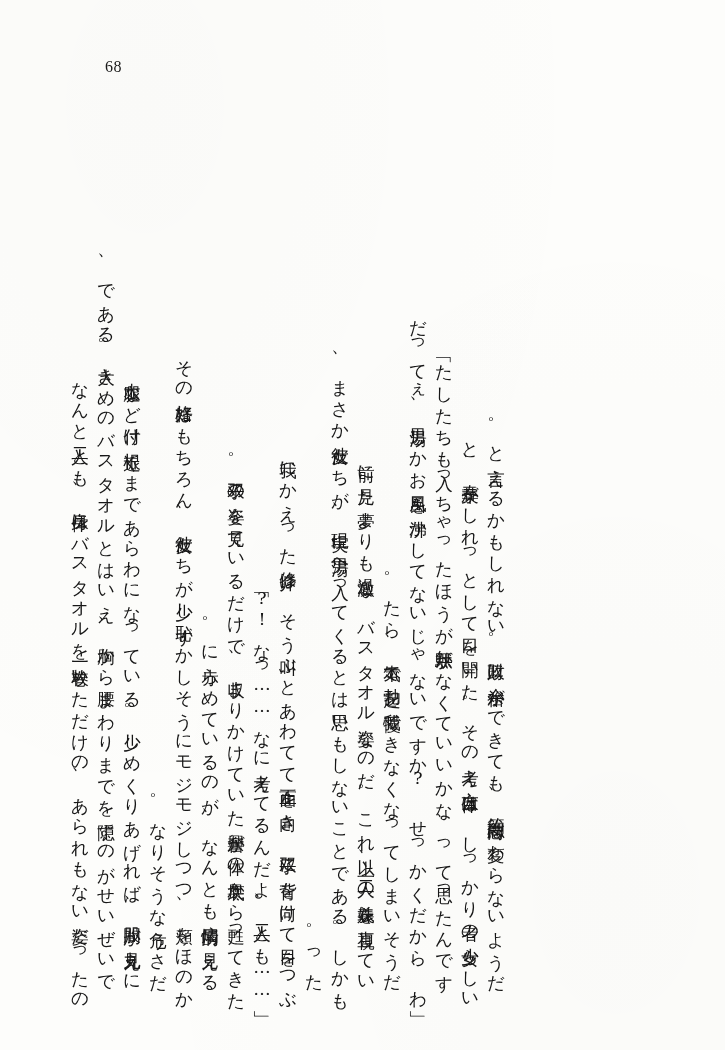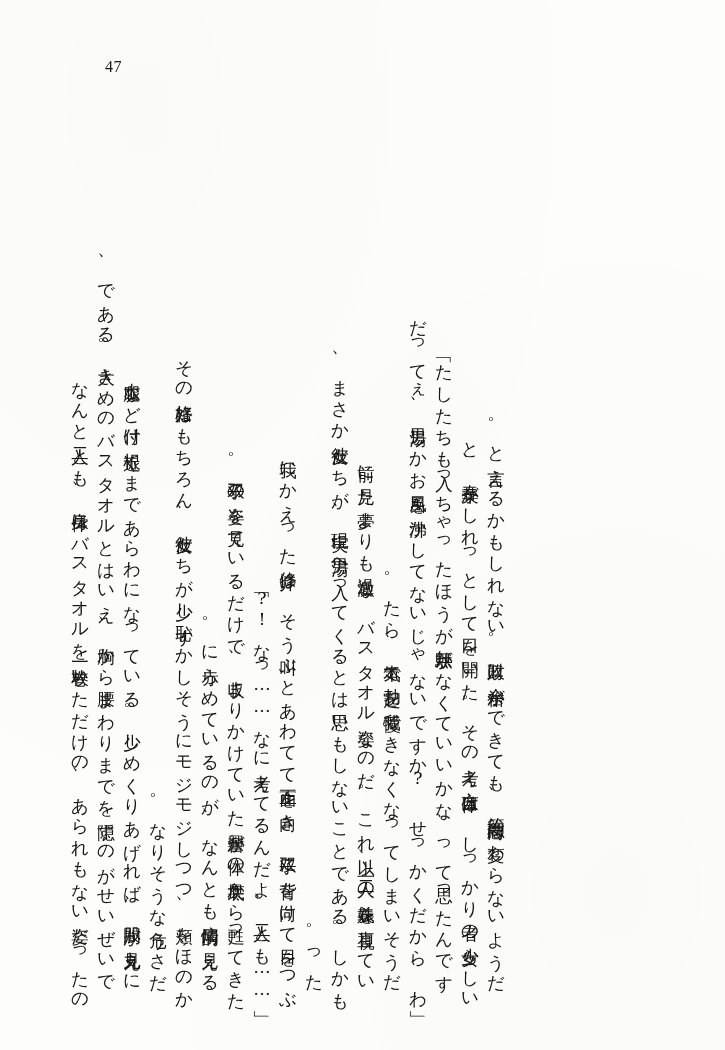--- a/index.html
+++ b/index.html
@@ -68,21 +68,21 @@
   .vcol.indent {
     padding-top: 18px;
   }
 </style>
 </head>
 <body>
 
 <div class="page">
   <div class="paper-texture"></div>
 
-  <div class="page-number">47</div>
+  <div class="page-number">68</div>
 
   <div class="body-text">
     <div class="col-wrap">
       <div class="vcol indent">なんと二人とも、身体にバスタオルを一枚巻いただけの、あられもない姿だったの</div>
       <div class="vcol">である。大きめのバスタオルとはいえ、胸から腰まわりまでを隠すのがせいぜいで、</div>
       <div class="vcol">太腿など付け根近くまであらわになっている。少しめくりあげれば、股間が丸見えに</div>
       <div class="vcol">なりそうな危うさだ。</div>
       <div class="vcol indent">その格好はもちろん、彼女たちが少し恥ずかしそうにモジモジしつつ、頬をほのか</div>
       <div class="vcol">に赤らめているのが、なんとも扇情的に見える。</div>
       <div class="vcol indent">双子の姿を見ているだけで、収まりかけていた興奮が体の奥底から甦ってきた。</div>

